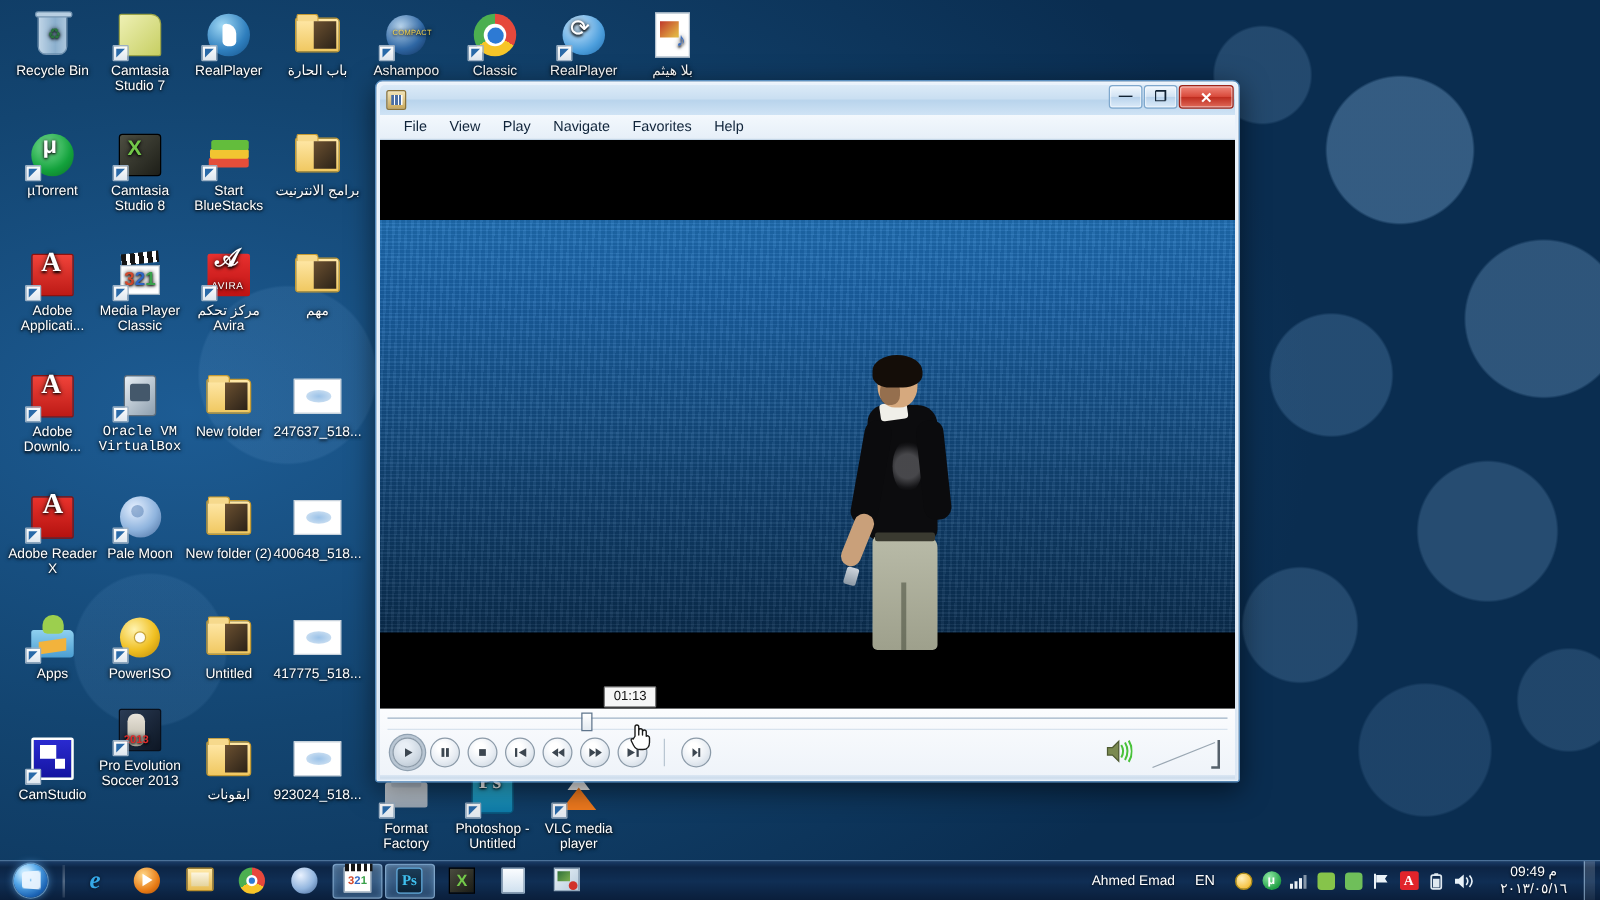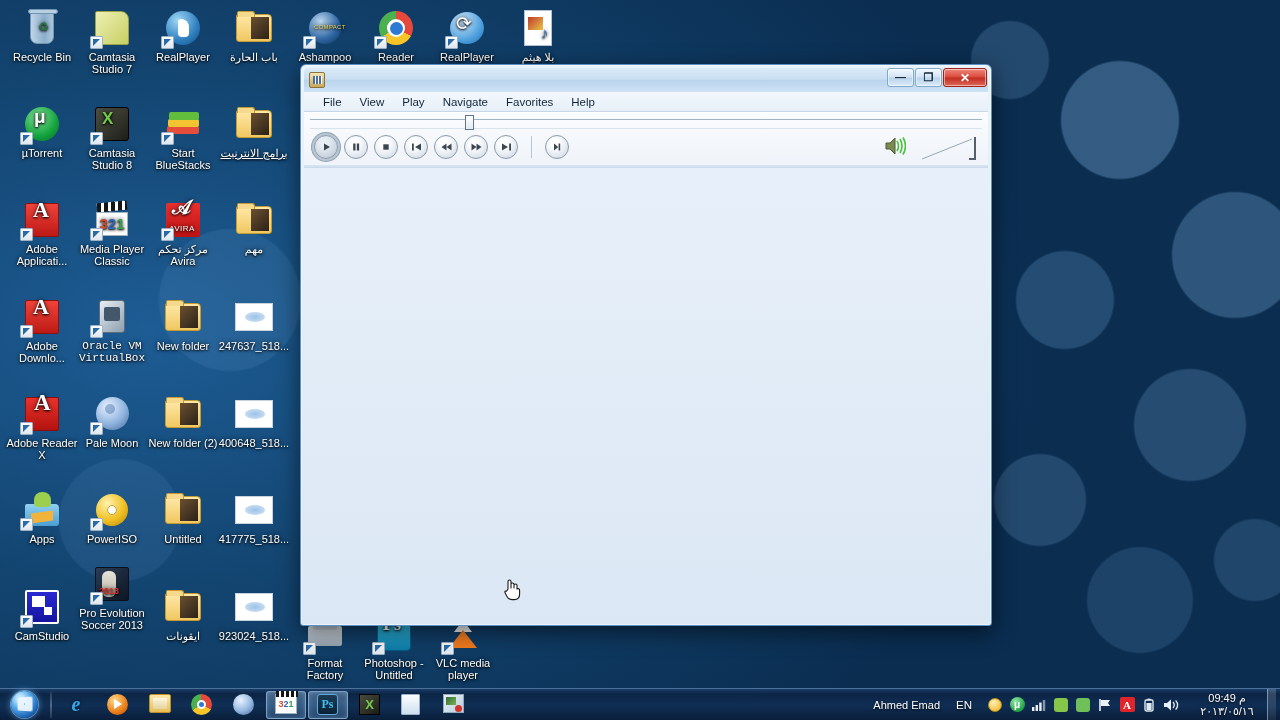--- a/index.html
+++ b/index.html
@@ -405,21 +405,21 @@
         </div>
         <span class="icon-label">Ashampoo</span>
       </div>
       <div class="icon-cell" style="left: 360px; top: 8px;">
         <div class="icon-art">
           <div style="position:absolute;left:3px;top:3px;width:34px;height:34px;border-radius:50%;background:conic-gradient(#e6483c 0 33%,#f7c528 33% 66%,#4caf50 66% 100%);"></div>
           <div style="position:absolute;left:11px;top:11px;width:18px;height:18px;border-radius:50%;background:#fff"></div>
           <div style="position:absolute;left:13.5px;top:13.5px;width:13px;height:13px;border-radius:50%;background:#2d7ad4"></div>
           <div class="shortcut-arrow"></div>
         </div>
-        <span class="icon-label">Reader</span>
+        <span class="icon-label">Classic</span>
       </div>
       <div class="icon-cell" style="left: 431px; top: 8px;">
         <div class="icon-art">
           <div style="position:absolute;left:3px;top:4px;width:34px;height:32px;border-radius:50%;background:radial-gradient(circle at 35% 28%,#cfeaff,#4d9fdd 62%,#1f6bab);"></div>
           <div style="position:absolute;left:9px;top:10px;color:#fff;font-size:19px">⟳</div>
           <div class="shortcut-arrow"></div>
         </div>
         <span class="icon-label">RealPlayer</span>
       </div>
       <div class="icon-cell" style="left: 502px; top: 8px;">
@@ -449,21 +449,21 @@
       </div>
       <div class="icon-cell" style="left: 147px; top: 104px;">
         <div class="icon-art">
           <div style="position:absolute;left:4px;top:22px;width:32px;height:8px;background:#e44e3a;border-radius:2px"></div>
           <div style="position:absolute;left:5px;top:15px;width:31px;height:8px;background:#f2c531;border-radius:2px"></div>
           <div style="position:absolute;left:6px;top:8px;width:30px;height:8px;background:#63bd3c;border-radius:2px"></div>
           <div class="shortcut-arrow"></div>
         </div>
         <span class="icon-label">Start BlueStacks</span>
       </div>
-      <div class="icon-cell" style="left: 218px; top: 104px; text-decoration: underline;">
+      <div class="icon-cell" style="left: 218px; top: 104px;">
         <div class="icon-art">
           <div class="f-folder">
             <div class="f-inner"></div>
           </div>
         </div>
         <span class="icon-label">برامج الانترنيت</span>
       </div>
       <div class="icon-cell" style="left: 6px; top: 200px;">
         <div class="icon-art">
           <div class="sq" style="background:linear-gradient(#f0433a,#bd1a16);border:1px solid #8d120f;border-radius:2px"></div>
@@ -678,20 +678,39 @@
 
     <div id="menubar">
         <div class="menu-item">File</div>
         <div class="menu-item">View</div>
         <div class="menu-item">Play</div>
         <div class="menu-item">Navigate</div>
         <div class="menu-item">Favorites</div>
         <div class="menu-item">Help</div>
       </div>
 
+    <div id="video-area">
+      <div id="video-pic">
+        <div id="man">
+          <div class="m-torso"></div>
+          <div class="m-armL"></div>
+          <div class="m-armR"></div>
+          <div class="m-legs"></div>
+          <div class="m-legsplit"></div>
+          <div class="m-belt"></div>
+          <div class="m-collar"></div>
+          <div class="m-head"></div>
+          <div class="m-face-shadow"></div>
+          <div class="m-hair"></div>
+          <div class="m-forearm"></div>
+          <div class="m-keys"></div>
+        </div>
+      </div>
+      <div id="time-tooltip">01:13</div>
+    </div>
 
     <div id="controls">
       <div id="seekbar">
         <div id="seek-handle" style="left: 154.56px;"></div>
       </div>
       <div id="btnrow">
           <div class="ctl pressed">
             <svg width="12" height="12" viewBox="0 0 12 12">
               <polygon points="4,2.5 10,6 4,9.5" fill="#3c4650"></polygon>
             </svg>

